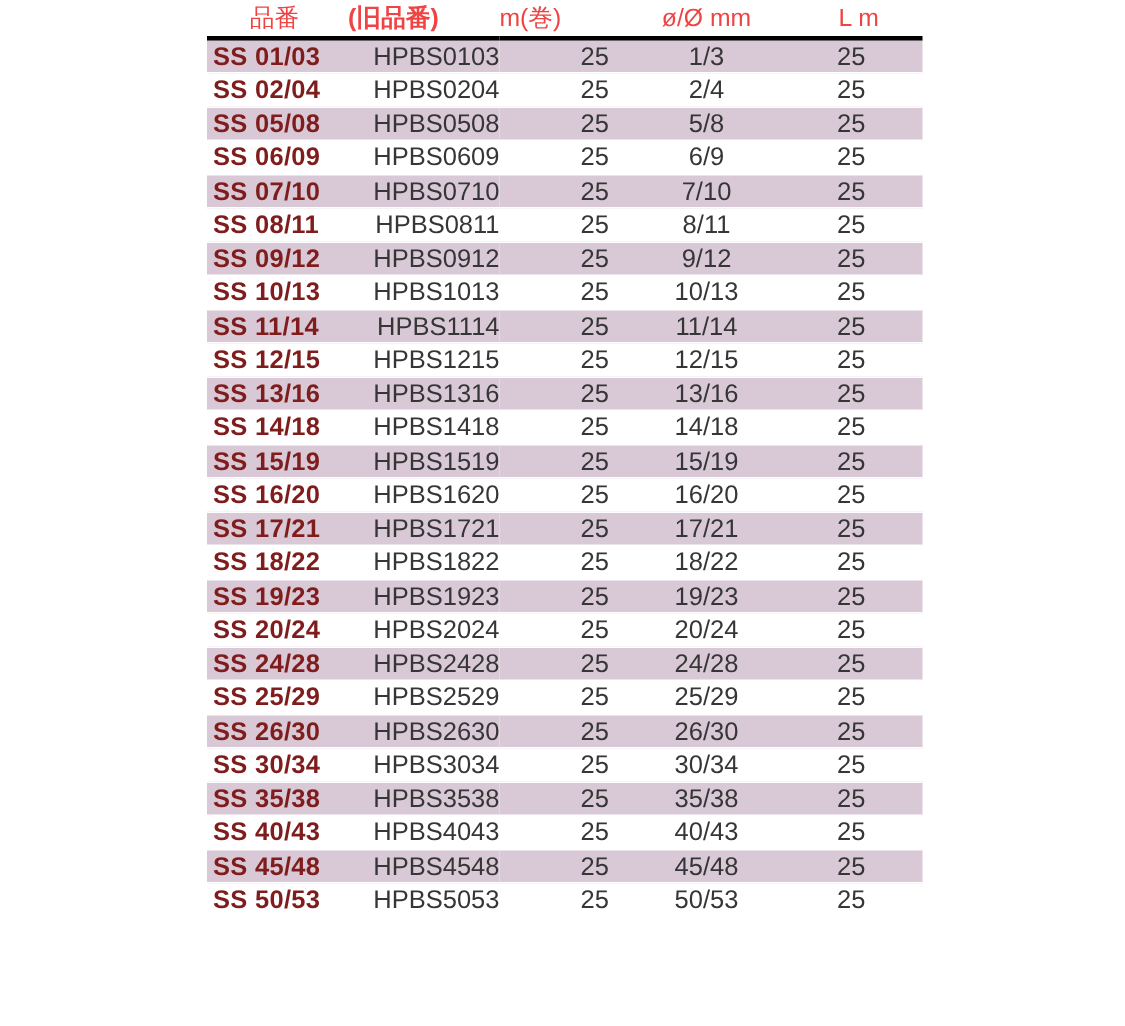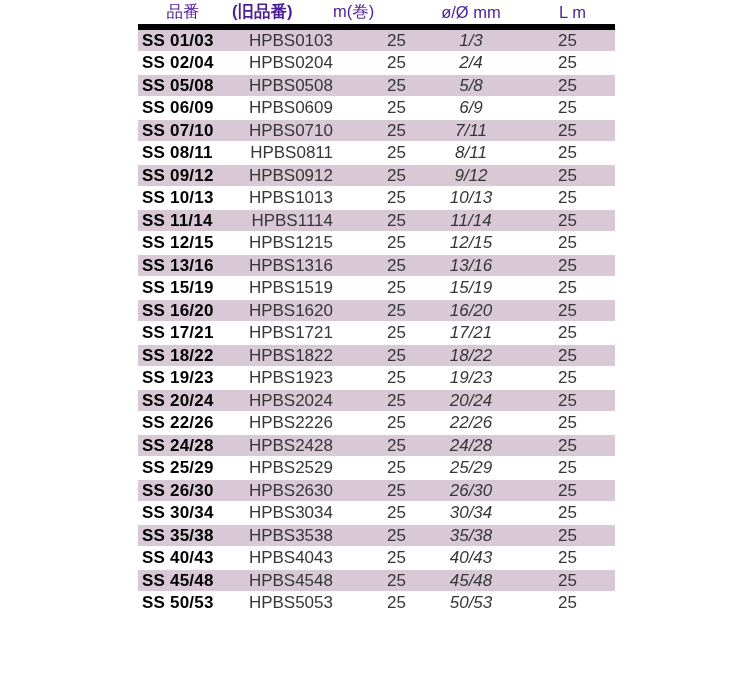--- a/index.html
+++ b/index.html
@@ -28,25 +28,25 @@
   }
   table.spec col.c1 { width: 90px; }
   table.spec col.c2 { width: 105px; }
   table.spec col.c3 { width: 79px; }
   table.spec col.c4 { width: 118px; }
   table.spec col.c5 { width: 85px; }
 
   table.spec thead th {
     font-weight: normal;
     font-size: 16.5px;
-    color: #4c1d95;
+    color: #ef4444;
     height: 24px;
     padding: 0;
     vertical-align: middle;
-    border-bottom: 6px solid #000000;
+    border-bottom: 3px solid #000000;
     white-space: nowrap;
   }
   table.spec thead th.h1 { text-align: center; }
   table.spec thead th.h2 { text-align: left; padding-left: 4px; font-weight: bold; }
   table.spec thead th.h3 { text-align: left; }
   table.spec thead th.h4 { text-align: center; }
   table.spec thead th.h5 { text-align: center; }
 
   table.spec tbody tr {
     height: 22.5px;
@@ -58,32 +58,32 @@
     padding: 0;
     vertical-align: middle;
     white-space: nowrap;
     border-bottom: 1px solid #ffffff;
     line-height: 21px;
   }
   table.spec tbody td:nth-child(1) {
     text-align: left;
     padding-left: 4px;
     font-weight: 700;
-    color: #000000;
+    color: #7f1d1d;
     letter-spacing: 0.2px;
   }
   table.spec tbody td:nth-child(2) {
     text-align: right;
     padding-left: 5px;
   }
   table.spec tbody td:nth-child(3) {
     text-align: right;
     padding-right: 6px;
   }
-  table.spec tbody td:nth-child(4) { text-align: center; font-style: italic; }
+  table.spec tbody td:nth-child(4) { text-align: center; }
   table.spec tbody td:nth-child(5) { text-align: center; padding-right: 10px; }
 </style>
 </head>
 <body>
 
 <div class="page">
   <table class="spec">
     <colgroup>
       <col class="c1">
         <col class="c2">
@@ -126,21 +126,21 @@
           <td>SS 06/09</td>
           <td>HPBS0609</td>
           <td>25</td>
           <td>6/9</td>
           <td>25</td>
         </tr>
         <tr>
           <td>SS 07/10</td>
           <td>HPBS0710</td>
           <td>25</td>
-          <td>7/11</td>
+          <td>7/10</td>
           <td>25</td>
         </tr>
         <tr>
           <td>SS 08/11</td>
           <td>HPBS0811</td>
           <td>25</td>
           <td>8/11</td>
           <td>25</td>
         </tr>
         <tr>
@@ -172,20 +172,27 @@
           <td>25</td>
         </tr>
         <tr>
           <td>SS 13/16</td>
           <td>HPBS1316</td>
           <td>25</td>
           <td>13/16</td>
           <td>25</td>
         </tr>
         <tr>
+          <td>SS 14/18</td>
+          <td>HPBS1418</td>
+          <td>25</td>
+          <td>14/18</td>
+          <td>25</td>
+        </tr>
+        <tr>
           <td>SS 15/19</td>
           <td>HPBS1519</td>
           <td>25</td>
           <td>15/19</td>
           <td>25</td>
         </tr>
         <tr>
           <td>SS 16/20</td>
           <td>HPBS1620</td>
           <td>25</td>
@@ -211,27 +218,20 @@
           <td>HPBS1923</td>
           <td>25</td>
           <td>19/23</td>
           <td>25</td>
         </tr>
         <tr>
           <td>SS 20/24</td>
           <td>HPBS2024</td>
           <td>25</td>
           <td>20/24</td>
-          <td>25</td>
-        </tr>
-        <tr>
-          <td>SS 22/26</td>
-          <td>HPBS2226</td>
-          <td>25</td>
-          <td>22/26</td>
           <td>25</td>
         </tr>
         <tr>
           <td>SS 24/28</td>
           <td>HPBS2428</td>
           <td>25</td>
           <td>24/28</td>
           <td>25</td>
         </tr>
         <tr>

